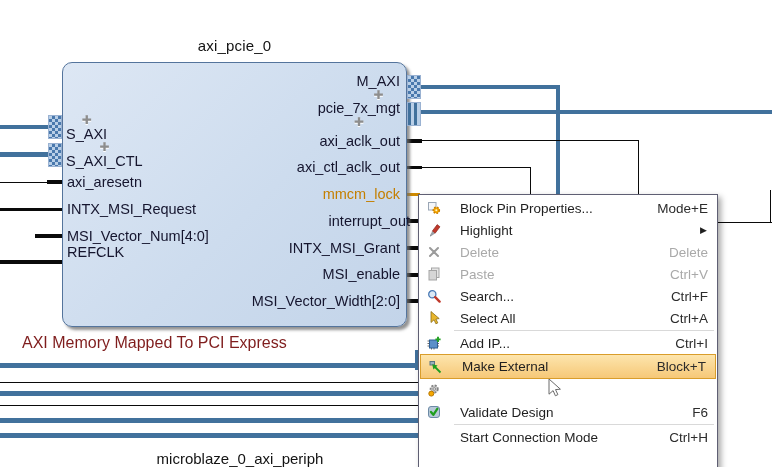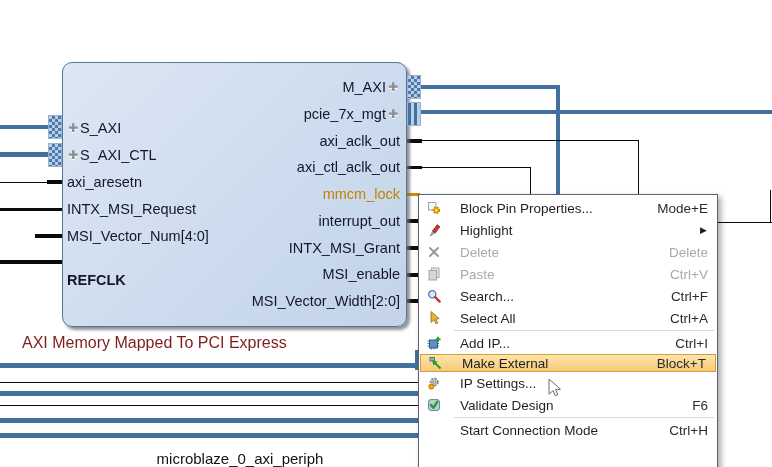--- a/index.html
+++ b/index.html
@@ -22,21 +22,21 @@
   }
   .block-subtitle{
     position:absolute;left:22px;top:334px;width:430px;text-align:left;
     font-size:16px;color:#7f1d1d;
   }
   .partial-title{
     position:absolute;left:30px;top:450px;width:420px;text-align:center;
     font-size:15px;color:#131313;
   }
   .port-row{position:absolute;display:flex;align-items:center;white-space:nowrap;
-    font-size:14.5px;color:#15152e;transform:translateY(-50%);}
+    font-size:14.5px;color:#15152e;transform:translateY(-50%);flex-direction:column;}
   .port-row.right{justify-content:flex-end;}
   .plus-icon{color:#8d8d8d;font-size:12px;font-weight:bold;line-height:1;
     text-shadow:0 1px 0 #fff;margin:0 2px;}
   .port-orange{color:#c47f00;}
   
   .iface-conn{position:absolute;width:14px;height:24px;border:1px solid #9ab2d2;box-sizing:border-box;}
   .conn-dots{background:repeating-conic-gradient(#4a79ad 0% 25%,#b9cfe7 0% 50%);background-size:6px 6px;}
   .conn-stripes{background:repeating-linear-gradient(90deg,#41719c 0 3px,#b9cfe7 3px 6px);}
   
   .wire{position:absolute;}
@@ -50,21 +50,21 @@
     box-shadow:3px 3px 6px rgba(0,0,0,0.35);
     padding-top:2px;font-size:13.5px;color:#1f1f1f;
   }
   .menu-item{display:flex;align-items:center;height:22px;position:relative;box-sizing:border-box;}
   .menu-item .mi-icon{width:20px;margin-left:5px;display:flex;align-items:center;justify-content:center;flex:0 0 auto;}
   .menu-item .mi-label{margin-left:16px;flex:1 1 auto;}
   .menu-item .mi-shortcut{margin-right:9px;color:#2c2c2c;}
   .menu-item.disabled .mi-label,.menu-item.disabled .mi-shortcut{color:#a9a9a9;}
   .menu-item.highlighted{
     background:linear-gradient(#fde5ad,#f6c878);
-    border:1px solid #d99d2b;margin:0 1px;height:18px;
+    border:1px solid #d99d2b;margin:0 1px;height:25px;
   }
   .mi-arrow{position:absolute;right:10px;font-size:9px;color:#1f1f1f;}
   .menu-sep{height:1px;background:#d9d9d9;margin:1px 3px 1px 35px;}
   
   #cursor{position:absolute;left:548px;top:379px;z-index:50;}
 </style>
 </head>
 <body>
 
 <div id="stage">
@@ -96,20 +96,21 @@
   <div class="wire w-black" style="left:769.8px;top:190px;width:1.3px;height:33px;"></div>
 
   <div class="wire w-blue" style="left:0;top:363px;width:419px;height:4.5px;"></div>
   <div class="wire w-black" style="left:0;top:381.5px;width:419px;height:1.3px;"></div>
   <div class="wire w-blue" style="left:0;top:391px;width:419px;height:4.5px;"></div>
   <div class="wire w-black" style="left:0;top:404.5px;width:419px;height:1.3px;"></div>
   <div class="wire w-blue" style="left:0;top:418px;width:419px;height:4.5px;"></div>
   <div class="wire w-blue" style="left:0;top:433px;width:419px;height:4.5px;"></div>
   <div class="wire w-blue" style="left:414.5px;top:350px;width:4px;height:20px;"></div>
 
+  <div class="block-title">axi_pcie_0</div>
   <div id="ip-block"></div>
 
   <div class="iface-conn conn-dots" style="left:48px;top:115px;"></div>
   <div class="iface-conn conn-dots" style="left:48px;top:143px;"></div>
   <div class="iface-conn conn-dots" style="left:407px;top:75px;"></div>
   <div class="iface-conn conn-stripes" style="left:407px;top:102px;"></div>
   <div id="left-ports">
       <div class="port-row" style="left: 66px; top: 128px;">
         <span class="plus-icon">✚</span>
         <span>S_AXI</span>
@@ -120,21 +121,21 @@
       </div>
       <div class="port-row" style="left: 67px; top: 182px; justify-content: flex-end;">
         <span>axi_aresetn</span>
       </div>
       <div class="port-row" style="left: 67px; top: 209px; align-items: flex-end;">
         <span>INTX_MSI_Request</span>
       </div>
       <div class="port-row" style="left: 67px; top: 236px;">
         <span>MSI_Vector_Num[4:0]</span>
       </div>
-      <div class="port-row" style="left: 67px; top: 280px; font-weight: bold;">
+      <div class="port-row" style="left: 67px; top: 252px;">
         <span>REFCLK</span>
       </div>
     </div>
   <div id="right-ports">
       <div class="port-row right" style="right: 372px; top: 87px;">
         <span>M_AXI</span>
         <span class="plus-icon">✚</span>
       </div>
       <div class="port-row right" style="right: 372px; top: 114px;">
         <span>pcie_7x_mgt</span>
@@ -142,21 +143,21 @@
       </div>
       <div class="port-row right" style="right: 372px; top: 140.5px;">
         <span>axi_aclk_out</span>
       </div>
       <div class="port-row right" style="right: 372px; top: 167px;">
         <span>axi_ctl_aclk_out</span>
       </div>
       <div class="port-row right" style="right: 372px; top: 194px;">
         <span class="port-orange">mmcm_lock</span>
       </div>
-      <div class="port-row right" style="right: 372px; top: 221px; text-align: center;">
+      <div class="port-row right" style="right: 362px; top: 221px; text-align: center;">
         <span>interrupt_out</span>
       </div>
       <div class="port-row right" style="right: 372px; top: 247.5px;">
         <span>INTX_MSI_Grant</span>
       </div>
       <div class="port-row right" style="right: 372px; top: 274px;">
         <span>MSI_enable</span>
       </div>
       <div class="port-row right" style="right: 372px; top: 301px; justify-content: flex-end;">
         <span>MSI_Vector_Width[2:0]</span>
@@ -251,21 +252,20 @@
         <span class="mi-shortcut">Block+T</span>
       </div>
       <div class="menu-item">
         <span class="mi-icon">
           <svg width="14" height="14" viewBox="0 0 14 14">
             <circle cx="7.2" cy="6" r="3.6" fill="#cccccc" stroke="#838383" stroke-width="1.8" stroke-dasharray="2 1.4"></circle>
             <circle cx="7.2" cy="6" r="1.3" fill="#ffffff" stroke="#838383"></circle>
             <circle cx="4.3" cy="10.6" r="2.5" fill="#f6a800" stroke="#b87800"></circle>
           </svg>
         </span>
-        <span class="mi-label">IP Settings...</span>
       </div>
       <div class="menu-item">
         <span class="mi-icon">
           <svg width="14" height="14" viewBox="0 0 14 14">
             <rect x="1.5" y="1.5" width="11" height="11" rx="2.5" fill="#b9c9d9" stroke="#6c8aa6"></rect>
             <path d="M4 7 L6.3 9.8 L10.3 3.8" stroke="#1f9e1f" stroke-width="2.3" fill="none" stroke-linecap="round" stroke-linejoin="round"></path>
           </svg>
         </span>
         <span class="mi-label">Validate Design</span>
         <span class="mi-shortcut">F6</span>

